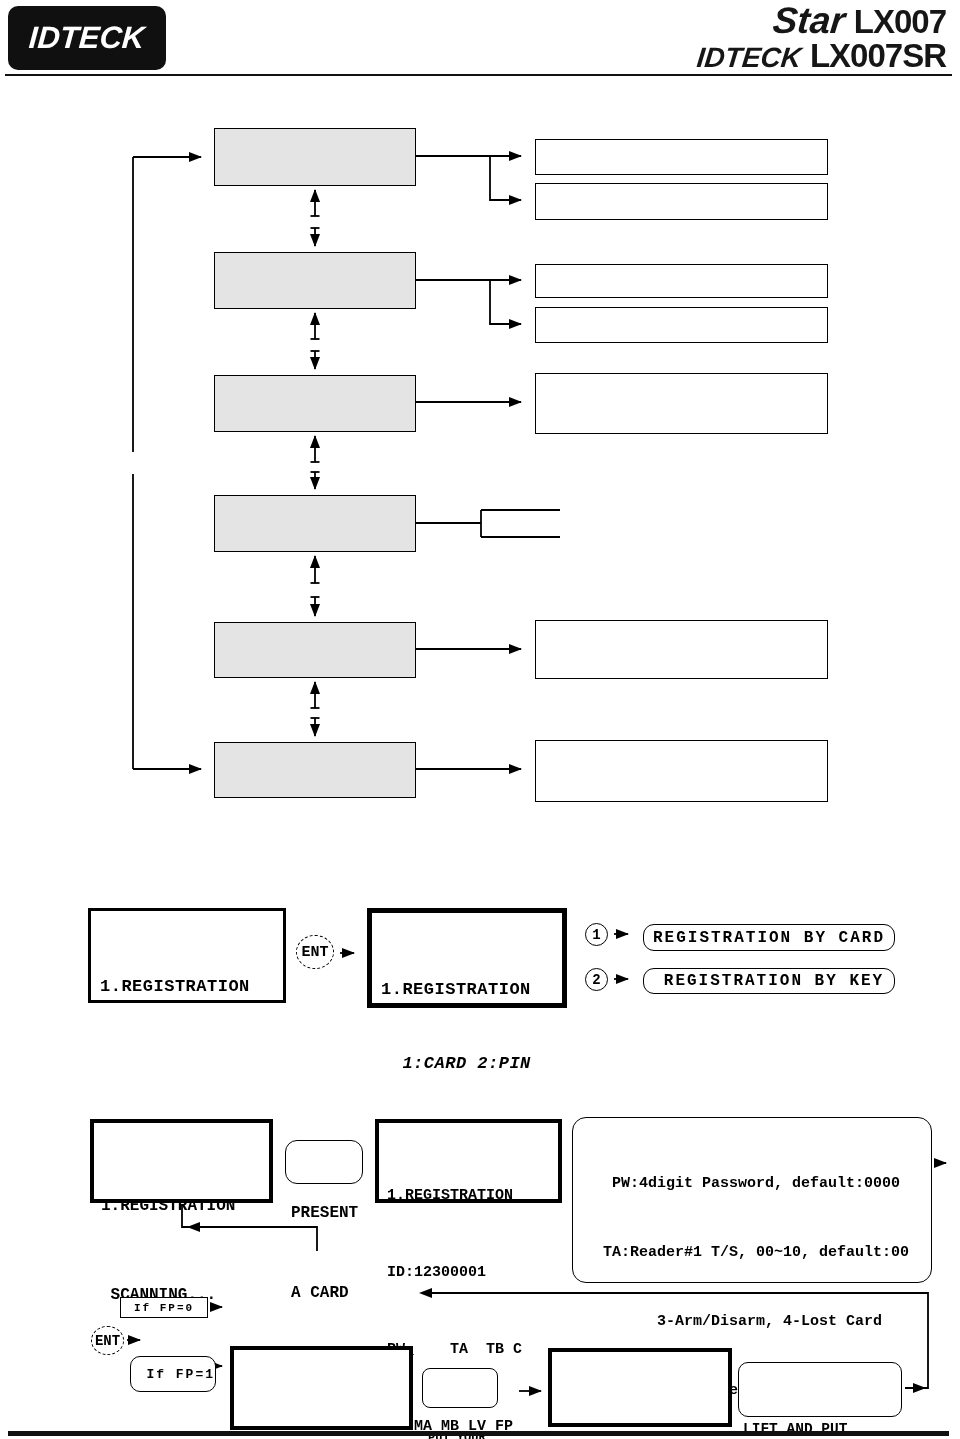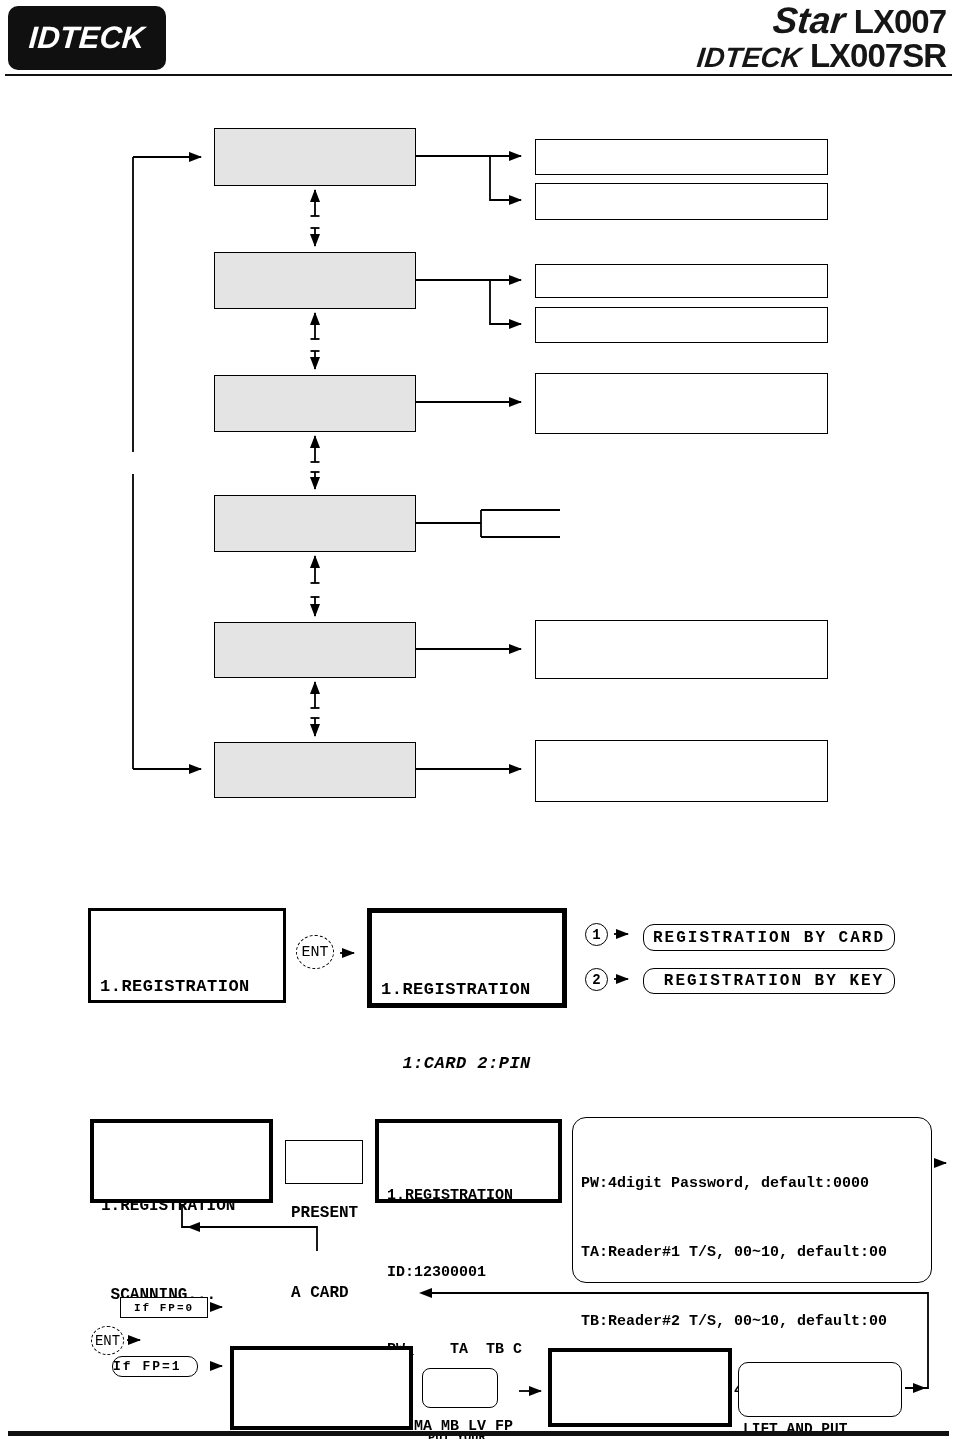--- a/index.html
+++ b/index.html
@@ -20,21 +20,21 @@
   .frule{left:8px;top:1431px;width:941px;height:5px;background:#111;}
   
   .graybox{background:#e4e4e4;border:1.6px solid #000;left:214px;width:200px;}
   .whitebox{background:#fff;border:1.6px solid #000;left:535px;width:291px;}
   
   .screen{background:#fff;border:4px solid #000;font-weight:bold;white-space:pre;box-sizing:border-box;}
   .line{white-space:pre;margin-top:20px;}
   
   .rbox{background:#fff;border:1.8px solid #000;border-radius:11px;font-weight:bold;white-space:pre;box-sizing:border-box;}
   .circle{background:#fff;border:1.6px dashed #000;border-radius:50%;display:flex;align-items:center;
-          justify-content:center;font-weight:normal;box-sizing:border-box;}
+          justify-content:center;font-weight:bold;box-sizing:border-box;}
   .keycirc{background:#fff;border:1.6px solid #000;border-radius:50%;display:flex;align-items:center;
           justify-content:center;font-weight:bold;box-sizing:border-box;width:23px;height:23px;font-size:14px;}
   svg.wires{left:0;top:0;}
 </style>
 </head>
 <body>
 
 <div id="page">
 
   <div class="abs logo">
@@ -152,49 +152,48 @@
     <span>2</span>
   </div>
   <div class="abs rbox" style="left:643px;top:968px;width:252px;height:26px;display:flex;align-items:center;justify-content:center;font-size:16px;letter-spacing:2px;padding-left:10px;">
     <span>REGISTRATION BY KEY</span>
   </div>
 
   <div class="abs screen" style="left:90px;top:1119px;width:183px;height:84px;padding:6px 0 0 7px;font-size:16px;line-height:23px;">
     <div class="line">1.REGISTRATION</div>
     <div class="line"> SCANNING...</div>
   </div>
-  <div class="abs rbox" style="left:285px;top:1140px;width:78px;height:44px;border-radius:0;padding:2px 8px 0 5px;font-size:16px;line-height:20px;">
+  <div class="abs rbox" style="left:285px;top:1140px;width:78px;height:44px;border-radius:12px;padding:2px 8px 0 5px;font-size:16px;line-height:20px;">
     <div class="line">PRESENT</div>
     <div class="line">A CARD</div>
   </div>
   <div class="abs screen" style="left:375px;top:1119px;width:187px;height:84px;padding:5px 0 0 8px;font-size:15px;line-height:19px;">
     <div class="line">1.REGISTRATION</div>
     <div class="line">ID:12300001</div>
     <div class="line">PW_    TA  TB C</div>
     <div class="line">RD MA MB LV FP</div>
   </div>
-  <div class="abs rbox" style="left:572px;top:1117px;width:360px;height:166px;border-radius:14px;padding:5px 0 0 8px;font-size:15px;line-height:16.4px;">
+  <div class="abs rbox" style="left:572px;top:1117px;width:360px;height:166px;border-radius:14px;padding:5px 0 0 8px;font-size:15px;line-height:16.4px;text-align:center;">
     <div class="line">PW:4digit Password, default:0000</div>
     <div class="line">TA:Reader#1 T/S, 00~10, default:00</div>
-    <div class="line">TB:Reader#2 T/S, 00~10, default:00</div>
     <div class="line">   3-Arm/Disarm, 4-Lost Card</div>
     <div class="line">RD:Reader Assignment</div>
     
     
     
     
   </div>
 
   <div class="abs rbox" style="left:120px;top:1297px;width:88px;height:21px;border-radius:0;display:flex;align-items:center;justify-content:center;font-size:11px;letter-spacing:2px;">
     <span>If FP=0</span>
   </div>
   <div class="abs circle" style="left:91px;top:1326px;width:33px;height:29px;font-size:14px;">
     <span>ENT</span>
   </div>
-  <div class="abs rbox" style="left:112px;top:1356px;width:86px;height:21px;border-radius:10px;display:flex;align-items:center;justify-content:flex-start;font-size:13px;letter-spacing:2px;">
+  <div class="abs rbox" style="left:130px;top:1356px;width:86px;height:36px;border-radius:10px;display:flex;align-items:center;justify-content:flex-end;font-size:13px;letter-spacing:2px;">
     <span>If FP=1</span>
   </div>
 
 
   <div class="abs screen" style="left:230px;top:1346px;width:183px;height:84px;padding:30px 0 0 13px;font-size:16px;line-height:22px;">
     <div class="line">TO REGISTER F/P</div>
     
   </div>
   <div class="abs rbox" style="left:422px;top:1368px;width:76px;height:40px;border-radius:8px;padding:2px 0 16px 5px;font-size:12px;line-height:19px;">
     <div class="line">PUT YOUR</div>

